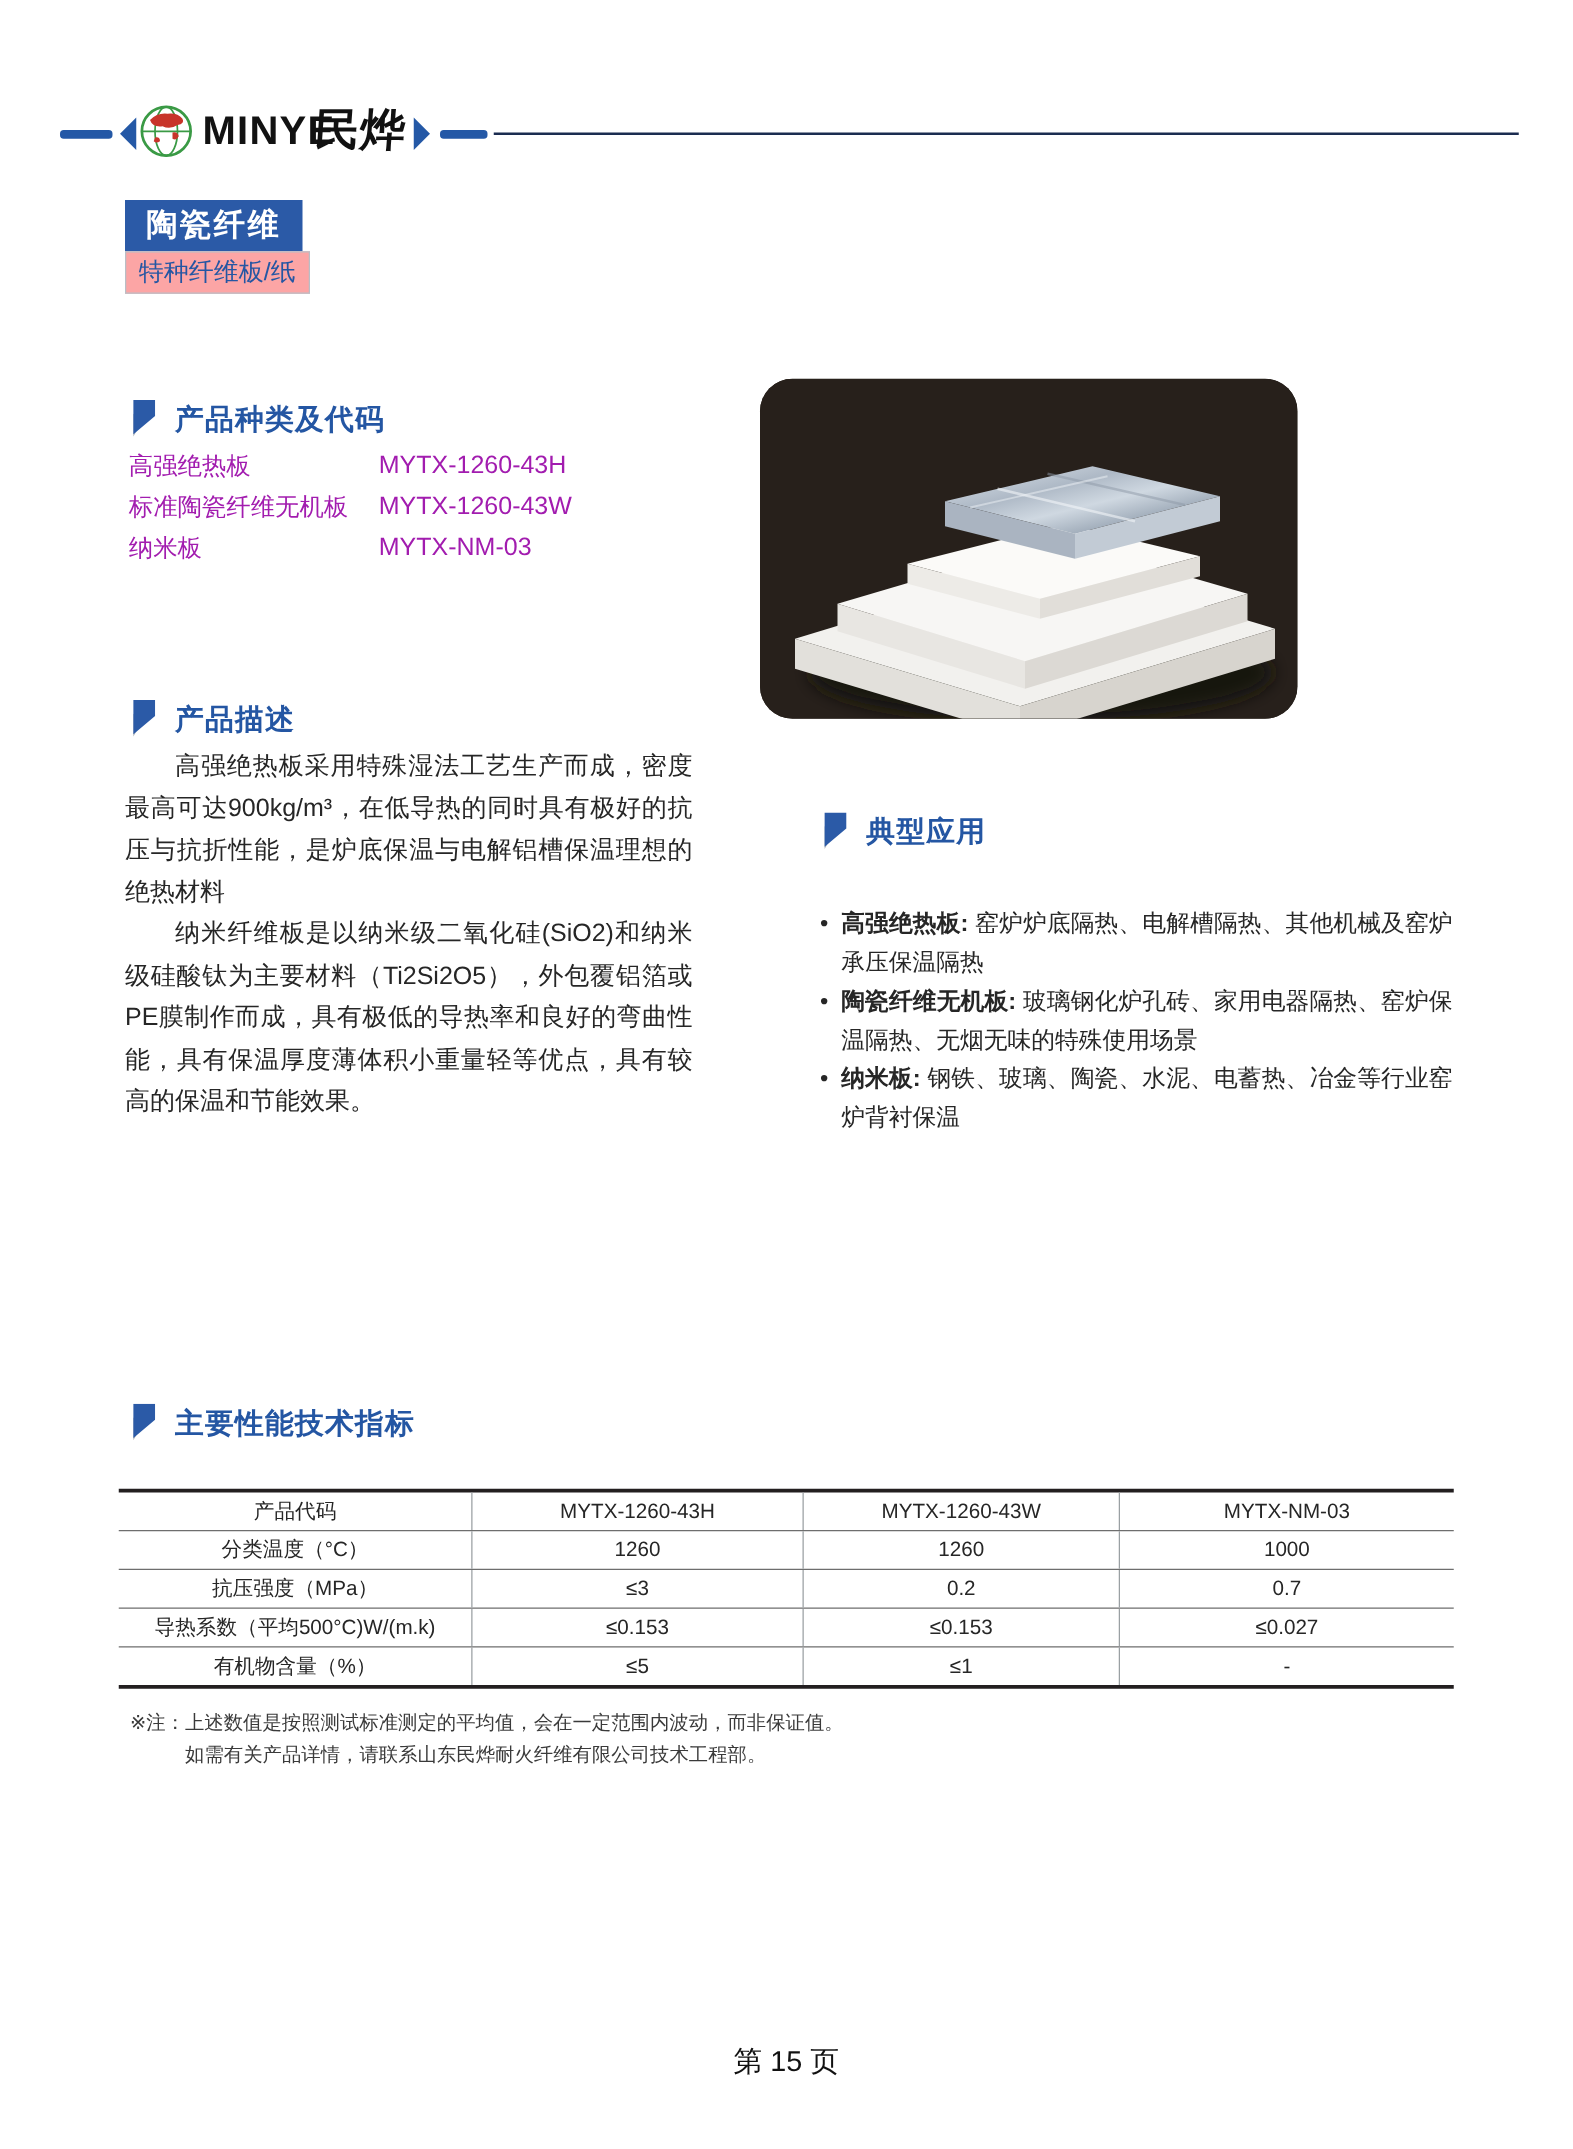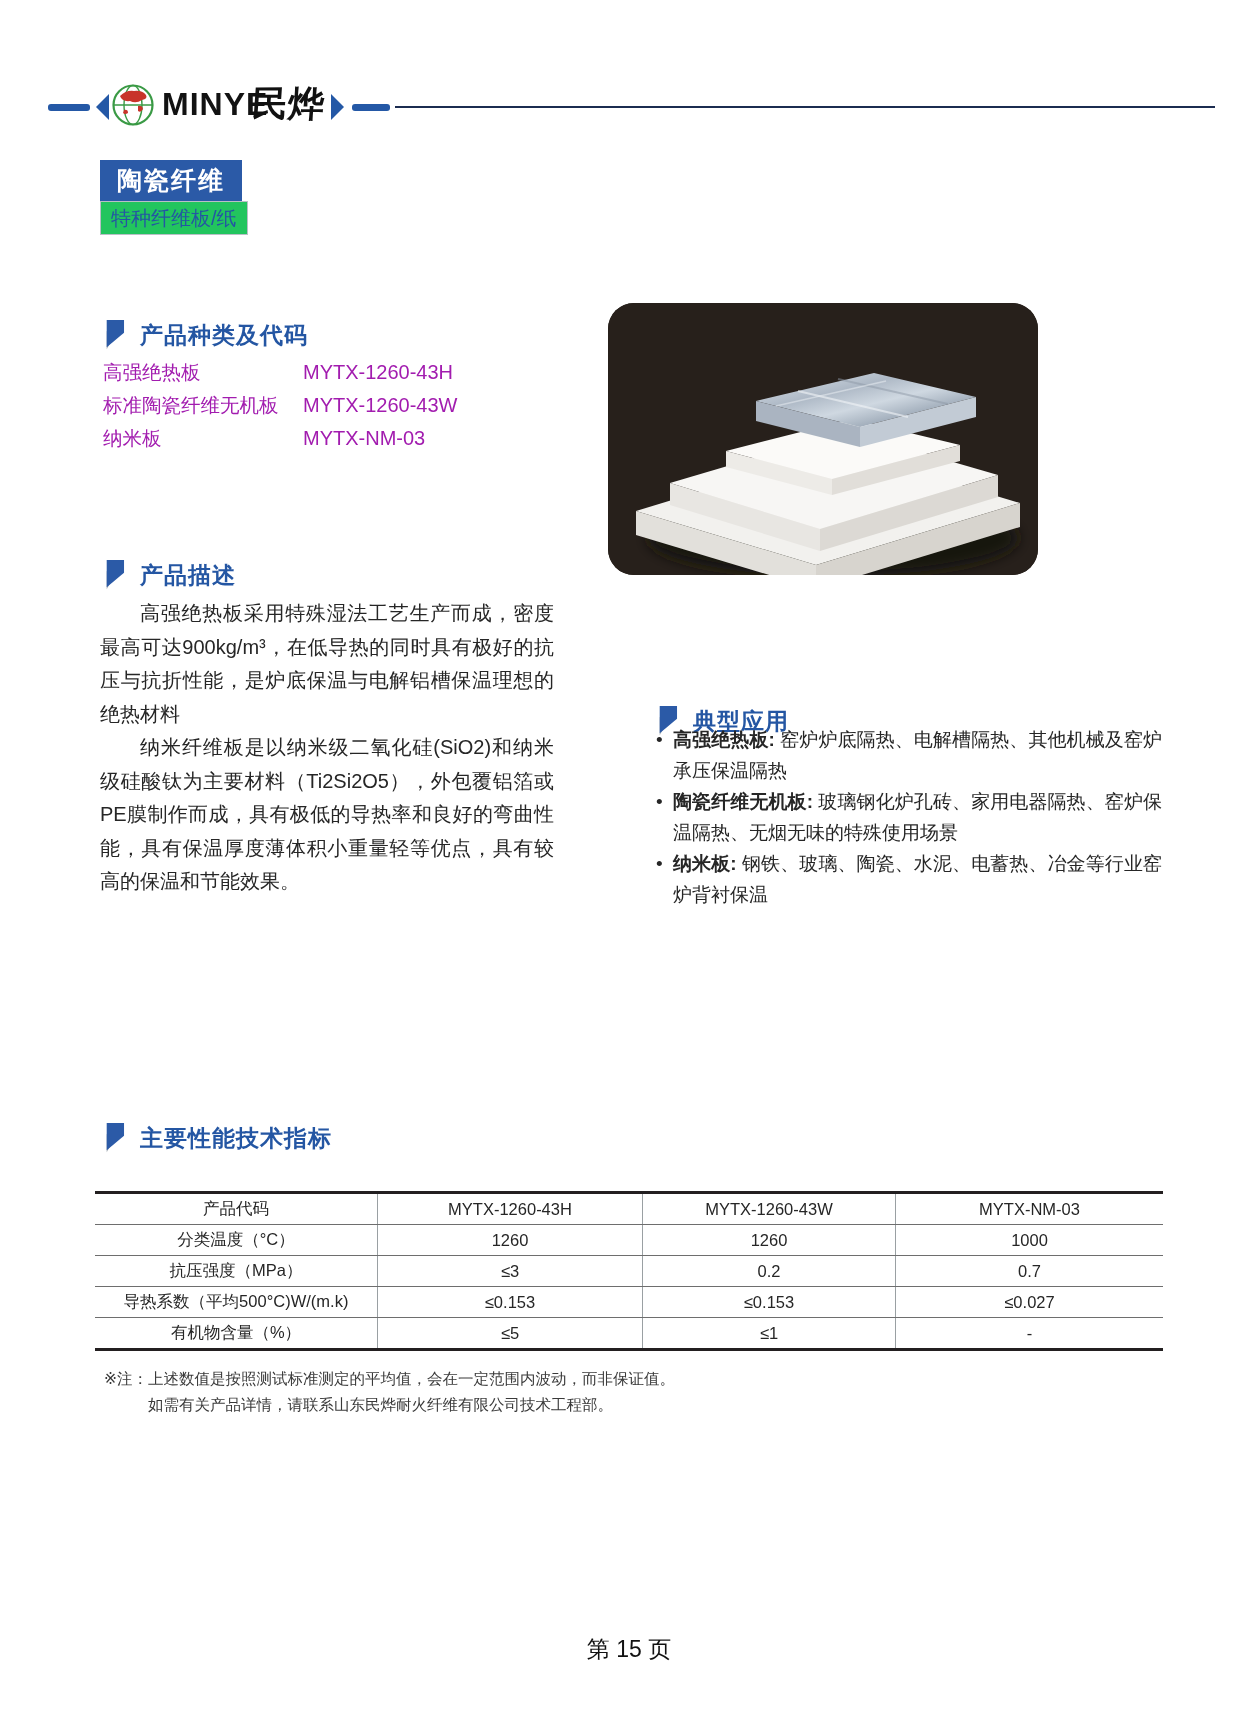--- a/index.html
+++ b/index.html
@@ -15,21 +15,21 @@
   .tri{position:absolute;width:0;height:0;border-top:13px solid transparent;border-bottom:13px solid transparent;}
   .tri.l{left:96px;top:94px;border-right:13px solid #2458a6;}
   .tri.r{left:331px;top:94px;border-left:13px solid #2458a6;}
   .globe{position:absolute;left:112px;top:84px;}
   .brand-en{position:absolute;left:162px;top:86px;font-size:32px;font-weight:bold;color:#121212;letter-spacing:1px;}
   .brand-cn{position:absolute;left:252px;top:80px;font-size:36px;font-weight:900;font-family:"DejaVu Serif","Liberation Serif",serif;color:#111;transform:skewX(-4deg);}
   .hdr-rule{position:absolute;left:395px;top:106px;width:820px;height:2px;background:#1b2c50;}
   
   .badge-main{position:absolute;left:100px;top:160px;background:#2b5aa7;color:#fff;
     font-size:25px;font-weight:bold;padding:0 17px;height:41px;line-height:41px;letter-spacing:2px;}
-  .badge-sub{position:absolute;left:100px;top:201px;background:#22c55e;border:1px solid #b9bfc6;color:#2456a3;
+  .badge-sub{position:absolute;left:100px;top:201px;background:#fca5a5;border:1px solid #b9bfc6;color:#2456a3;
     font-size:20px;padding:0 10px;height:32px;line-height:32px;}
   
   .sec-head{position:absolute;display:flex;align-items:flex-start;gap:15px;}
   .sec-head .txt{color:#2456a3;font-size:23px;font-weight:bold;letter-spacing:1px;}
   
   .types{position:absolute;left:103px;top:356px;width:460px;}
   .type-row{display:flex;height:33px;align-items:center;font-size:19.5px;color:#a21caf;}
   .type-row .nm{width:200px;}
   .type-row .cd{font-size:20px;}
   
@@ -147,21 +147,21 @@
 
       <polygon points="148,98 266,70 368,94 252,124" fill="url(#foil)"></polygon>
       <polygon points="148,98 252,124 252,144 148,118" fill="#aab4c1"></polygon>
       <polygon points="368,94 252,124 252,144 368,114" fill="#c2cbd5"></polygon>
       <line x1="190" y1="88" x2="300" y2="114" stroke="#f2f5f8" stroke-width="2" opacity="0.6"></line>
       <line x1="230" y1="76" x2="340" y2="101" stroke="#8f9aa8" stroke-width="2" opacity="0.5"></line>
       <line x1="168" y1="103" x2="278" y2="78" stroke="#eef2f6" stroke-width="1.5" opacity="0.5"></line>
     </svg>
   </div>
 
-  <div class="sec-head" style="left:656px;top:706px;">
+  <div class="sec-head" style="left:656px;top:650px;">
     <svg width="22" height="31" viewBox="0 0 24 34">
       <polygon fill="#a7adb4" points="4,12 12,18 4,32"></polygon>
       <polygon fill="#2b5aa7" points="4,0 23,0 23,14 4,30"></polygon>
     </svg>
     <span class="txt">典型应用</span>
   </div>
   <div class="apps">
     <div class="app">
       <span class="blt">•</span>
       <span class="lab">高强绝热板:</span><span> 窑炉炉底隔热、电解槽隔热、其他机械及窑炉承压保温隔热</span>

